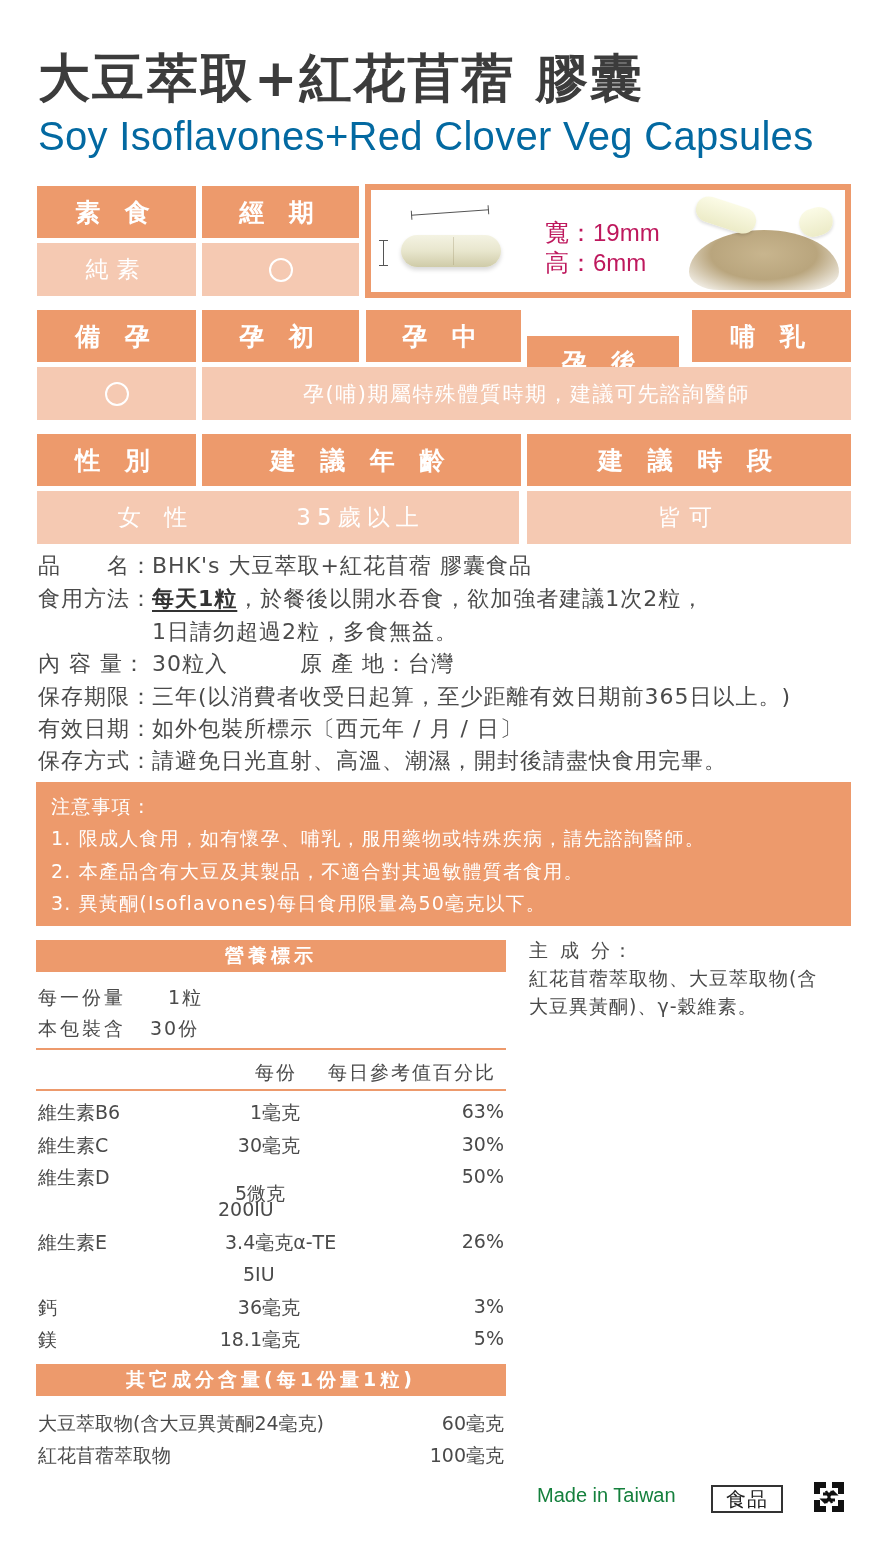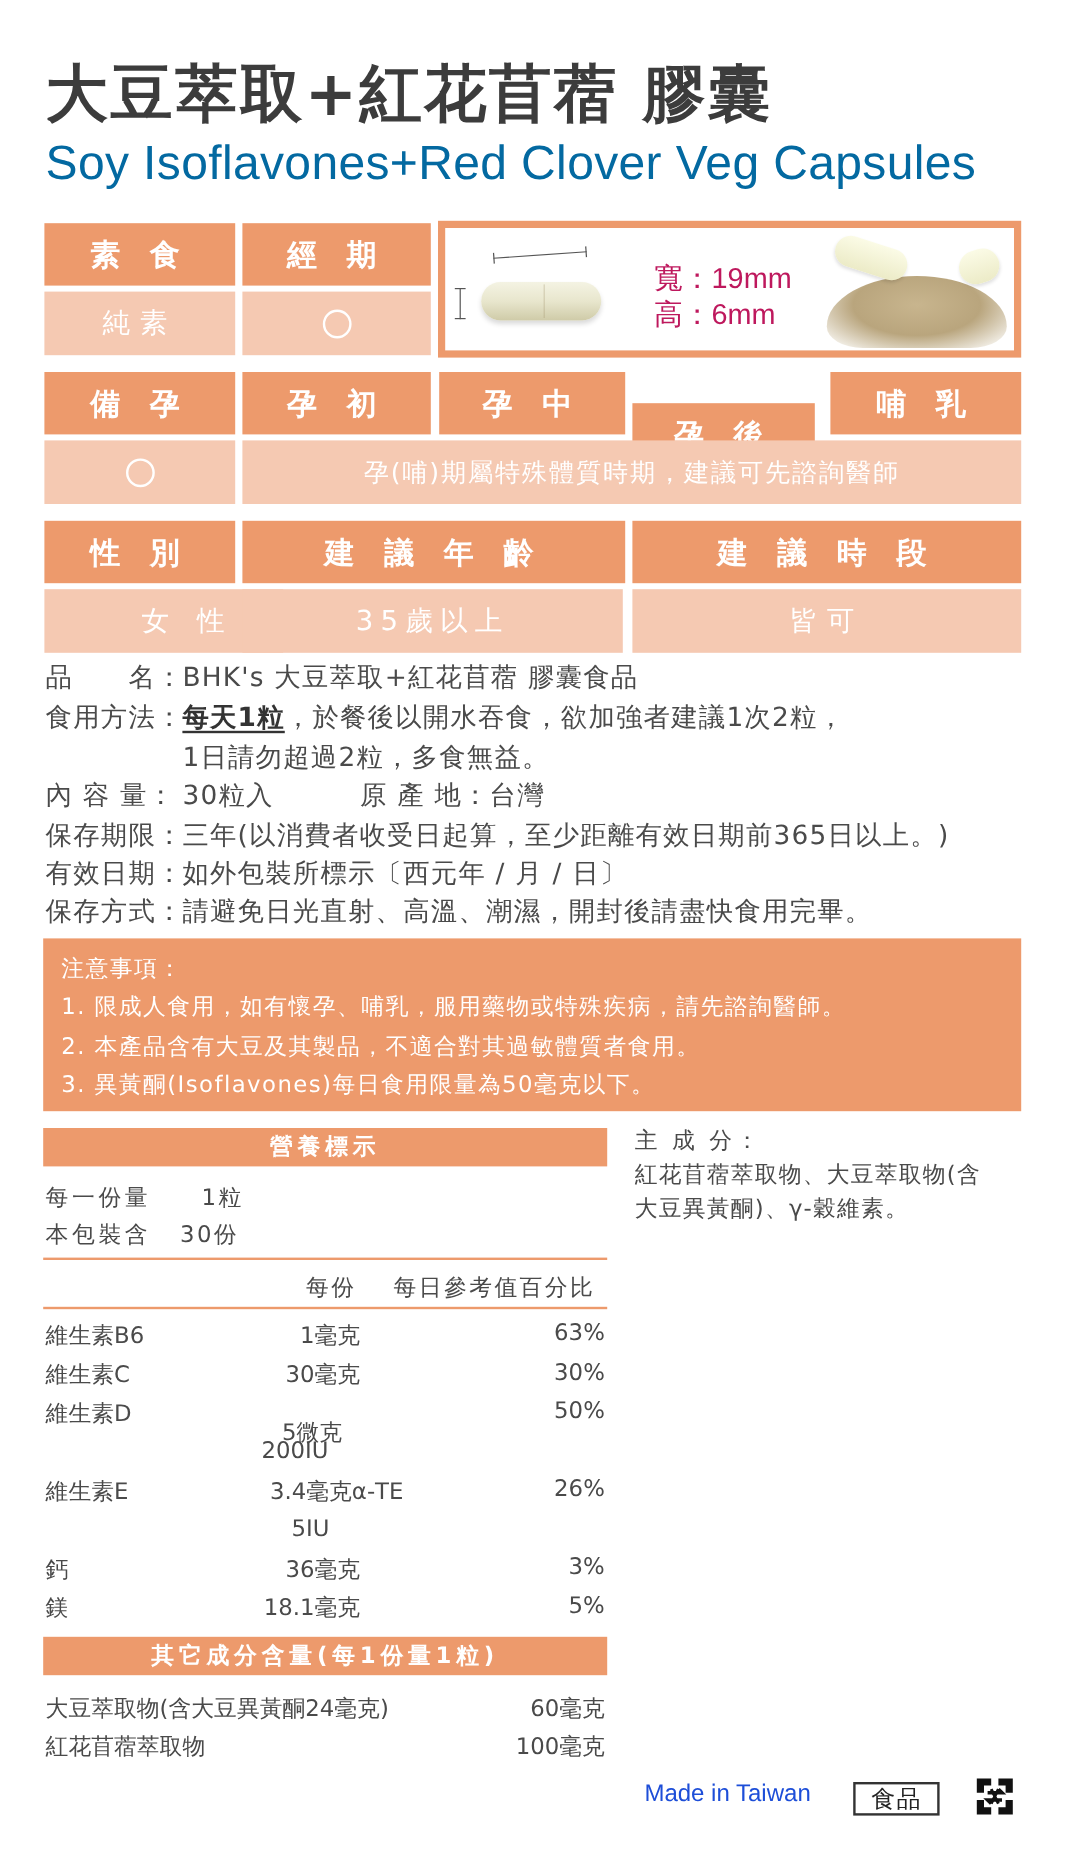--- a/index.html
+++ b/index.html
@@ -33,21 +33,21 @@
                   background: linear-gradient(180deg, #fbfbe6, #ecebc7); box-shadow: 0 2px 3px rgba(0,0,0,0.12); }
   .info { position: absolute; left: 38px; font-size: 22px; color: #4a4a4a; white-space: nowrap; line-height: 24px; letter-spacing: 1px; }
   .info .lbl { display: inline-block; width: 114px; }
   .info u { font-weight: bold; color: #333; text-decoration-thickness: 2px; text-underline-offset: 4px; }
   .notice { position: absolute; left: 36px; top: 782px; width: 815px; height: 144px; background: #ed9a6c; color: #fff; font-size: 19px; }
   .notice div { position: absolute; left: 15px; white-space: nowrap; letter-spacing: 1.2px; }
   .bar { position: absolute; background: #ed9a6c; color: #fff; display: flex; align-items: center; justify-content: center; font-size: 19px; font-weight: bold; letter-spacing: 4px; }
   .hline { position: absolute; height: 2px; background: #ed9a6c; }
   .nt { position: absolute; font-size: 19px; color: #4a4a4a; white-space: nowrap; }
   .r { text-align: right; }
-  .footer-made { position: absolute; left: 537px; top: 1484px; font-family: "Liberation Sans", sans-serif; font-size: 20px; color: #1d4ed8; }
+  .footer-made { position: absolute; left: 537px; top: 1484px; font-family: "Liberation Sans", sans-serif; font-size: 20px; color: #15803d; }
   .food-badge { position: absolute; left: 711px; top: 1485px; width: 68px; height: 24px; border: 2px solid #333; font-size: 20px; color: #222;
                 display: flex; align-items: center; justify-content: center; letter-spacing: 1px; }
   .recycle { position: absolute; left: 810px; top: 1478px; width: 38px; height: 38px; }
 </style>
 </head>
 <body>
 
 <div class="abs title-zh">大豆萃取+紅花苜蓿 膠囊</div>
 <div class="abs title-en">Soy Isoflavones+Red Clover Veg Capsules</div>
 

